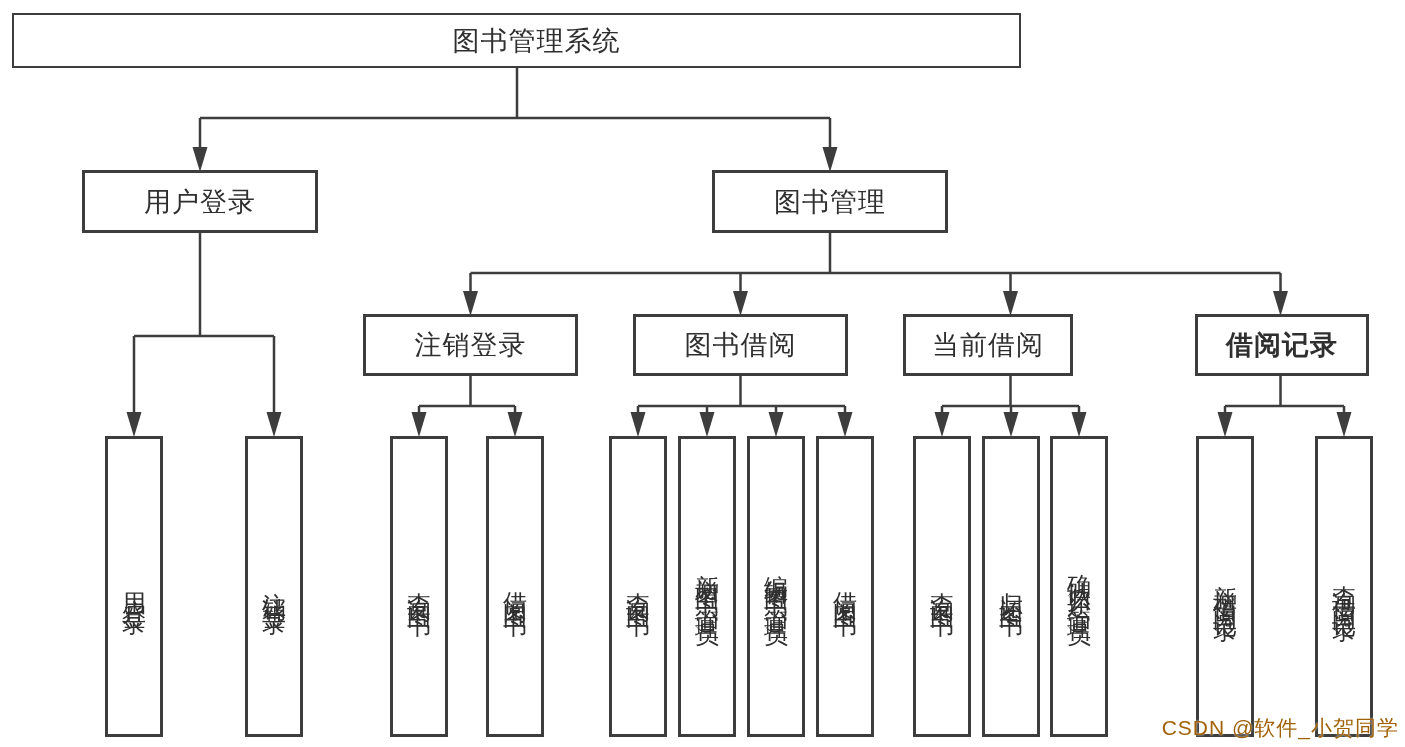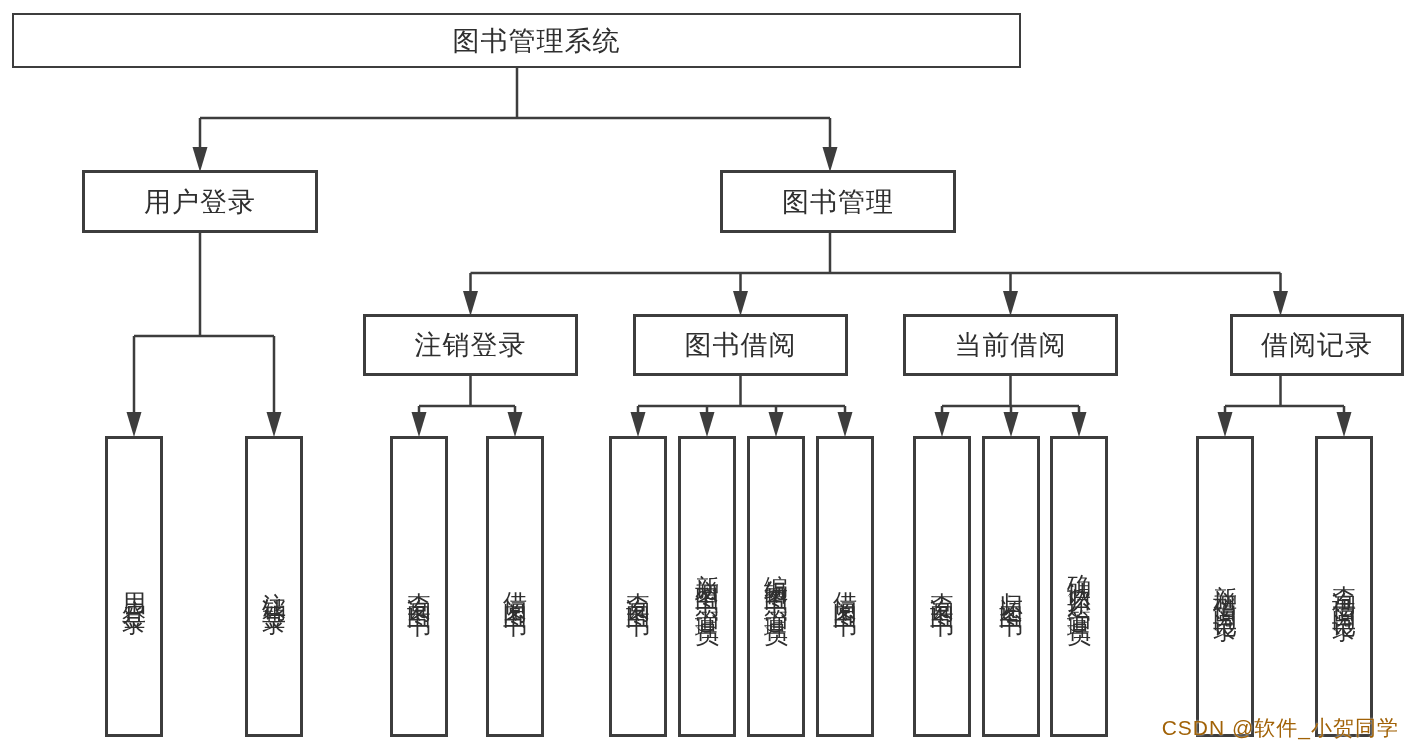--- a/index.html
+++ b/index.html
@@ -102,26 +102,26 @@
       <polygon points="1003.5,412 1018.5,412 1011,437"></polygon>
       <polygon points="1071.5,412 1086.5,412 1079,437"></polygon>
       <polygon points="1217.5,412 1232.5,412 1225,437"></polygon>
       <polygon points="1336.5,412 1351.5,412 1344,437"></polygon>
     </g>
   </svg>
 
   <div class="node root h" style="left:12px; top:13px; width:1009px; height:55px;">图书管理系统</div>
 
   <div class="node h" style="left:82px; top:170px; width:236px; height:63px;">用户登录</div>
-  <div class="node h" style="left:712px; top:170px; width:236px; height:63px;margin-left:8px;">图书管理</div>
+  <div class="node h" style="left:712px; top:170px; width:236px; height:63px;">图书管理</div>
 
   <div class="node h" style="left:363px; top:314px; width:215px; height:62px;">注销登录</div>
   <div class="node h" style="left:633px; top:314px; width:215px; height:62px;">图书借阅</div>
-  <div class="node h" style="left:903px; top:314px; width:215px; height:62px;">当前借阅</div>
-  <div class="node h" style="left:1230px; top:314px; width:174px; height:62px;">借阅记录</div>
+  <div class="node h" style="left:903px; top:314px; width:170px; height:62px;">当前借阅</div>
+  <div class="node h" style="left:1195px; top:314px; width:174px; height:62px;font-weight:bold;">借阅记录</div>
 
   <div class="node v" style="left:105px; top:436px; width:58px; height:301px;">用户登录</div>
   <div class="node v" style="left:245px; top:436px; width:58px; height:301px;">注销登录</div>
 
   <div class="node v" style="left:390px; top:436px; width:58px; height:301px;">查询图书</div>
   <div class="node v" style="left:486px; top:436px; width:58px; height:301px;">借阅图书</div>
 
   <div class="node v" style="left:609px; top:436px; width:58px; height:301px;">查询图书</div>
   <div class="node v" style="left:678px; top:436px; width:58px; height:301px;">新增图书（管理员）</div>
   <div class="node v" style="left:747px; top:436px; width:58px; height:301px;">编辑图书（管理员）</div>

